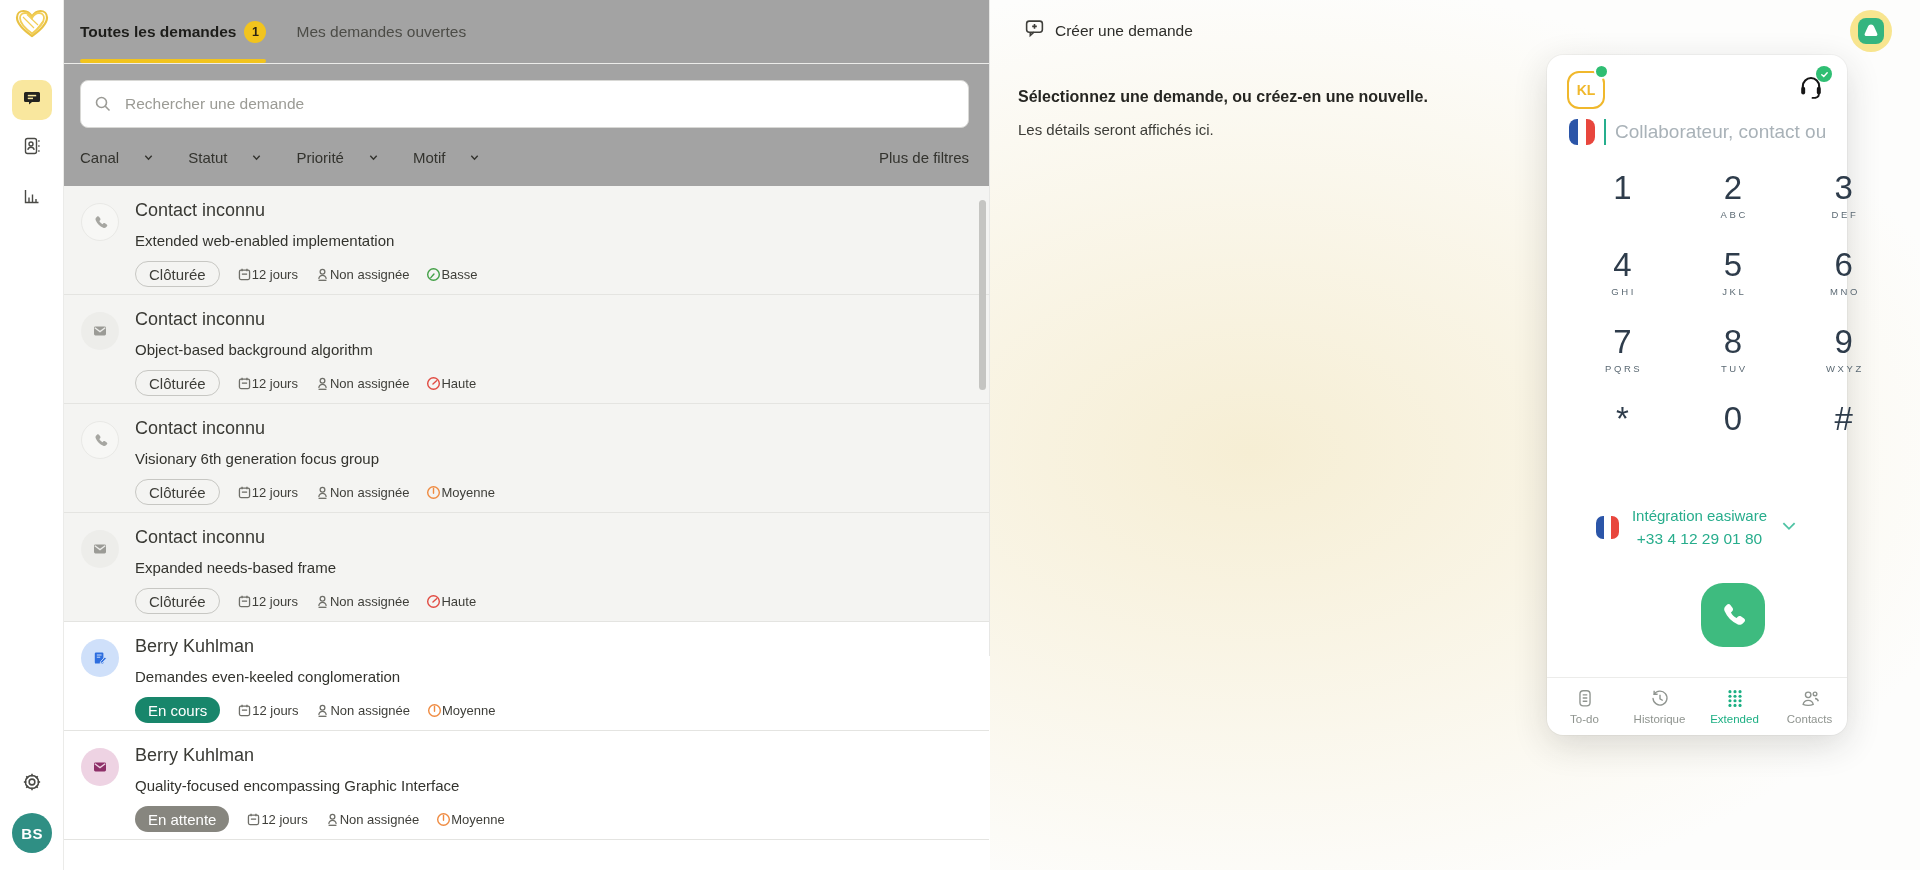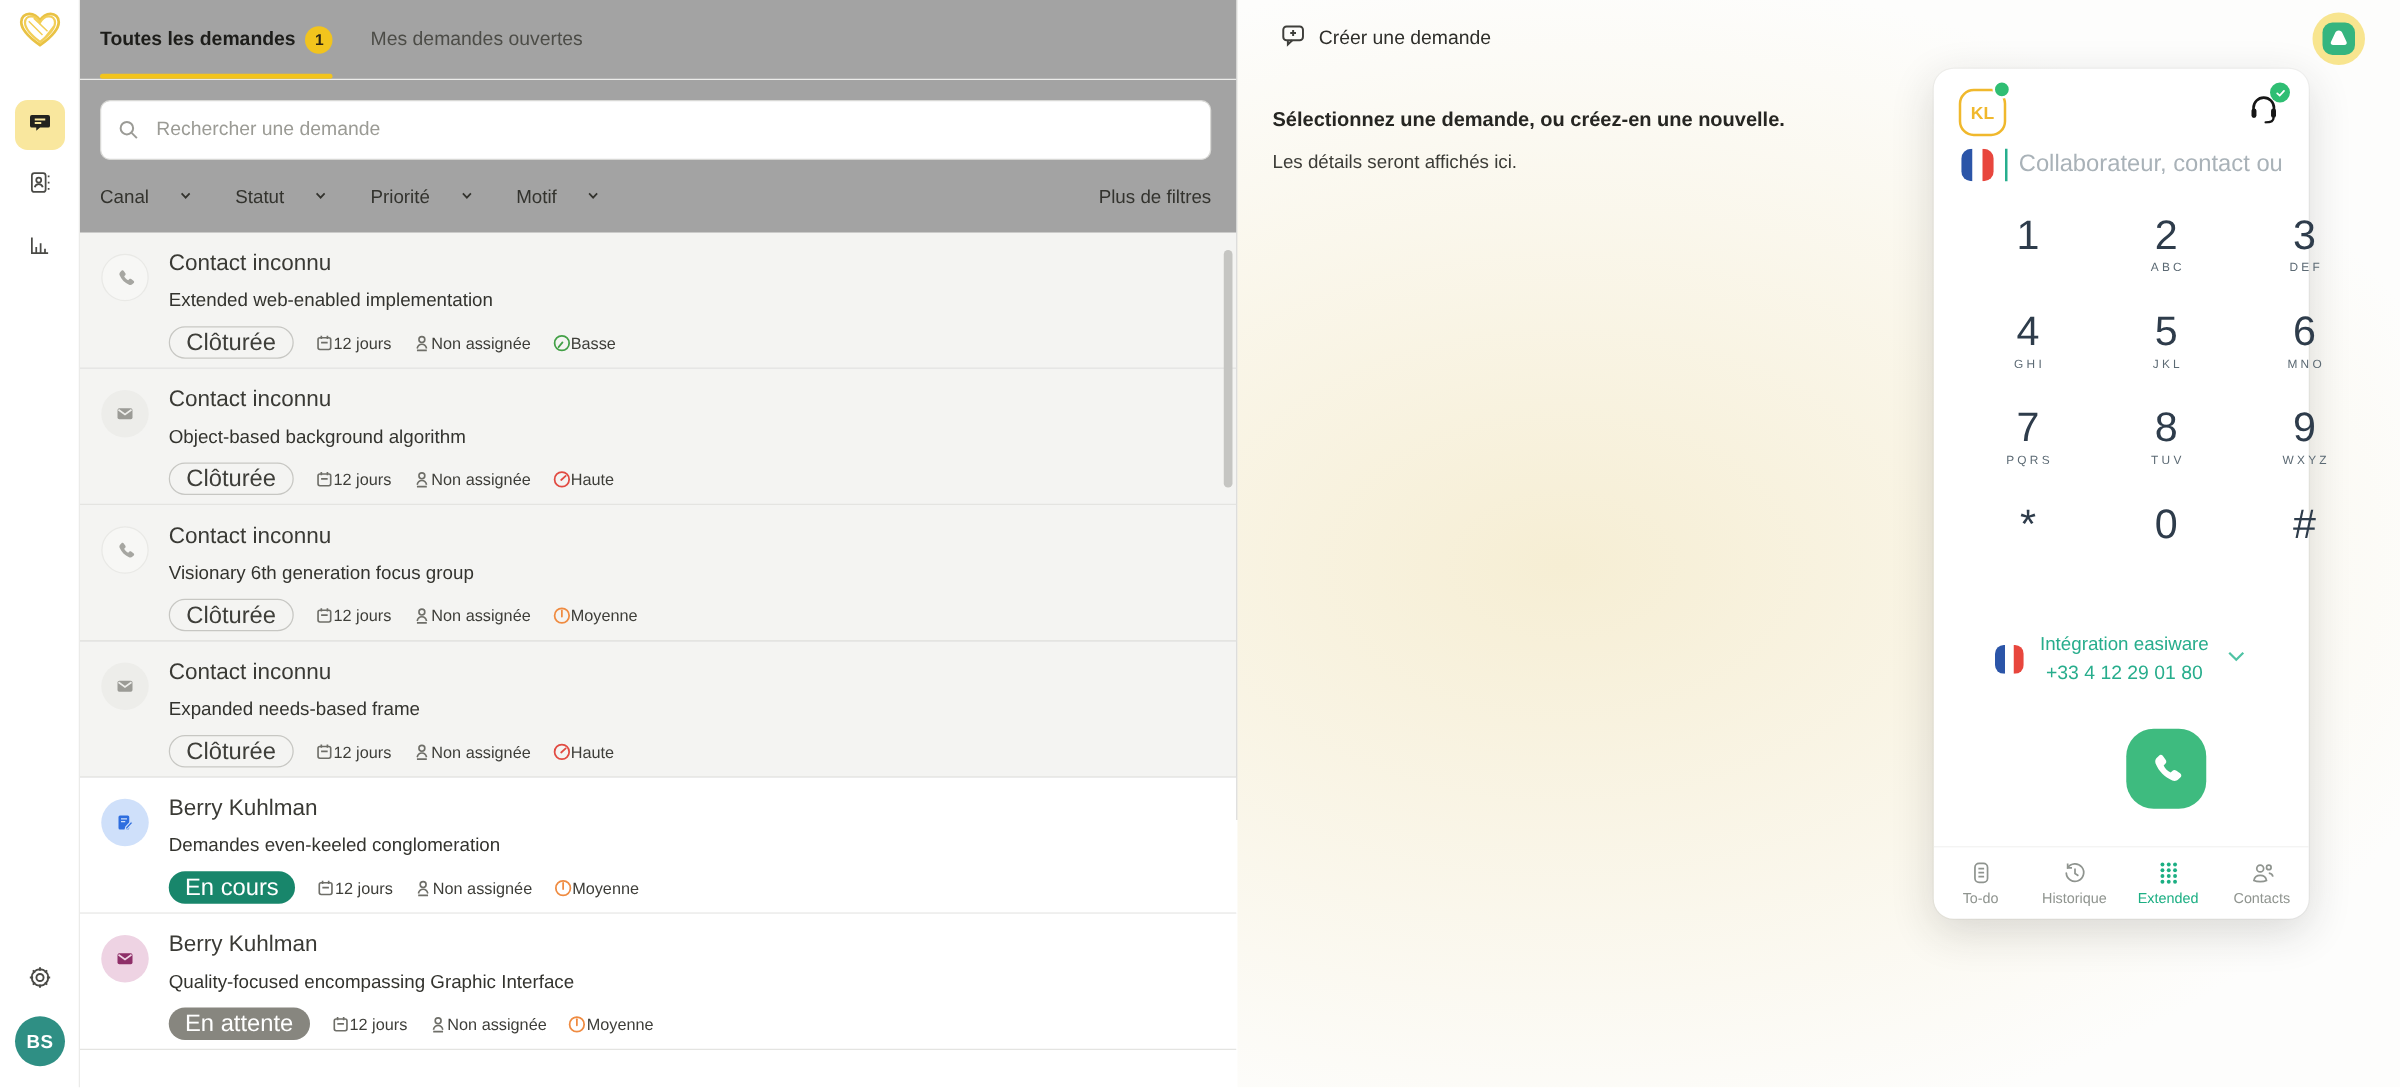--- a/index.html
+++ b/index.html
@@ -38,21 +38,21 @@
   .ticket.muted{background:#f4f4f2;}
   .avatar{flex:0 0 38px;width:38px;height:38px;border-radius:50%;display:flex;align-items:center;justify-content:center;margin-top:2px;}
   .avatar.phone{--bg:#f7f7f5;background:var(--bg);border:1px solid #e9e9e6;color:#a6a6a1;}
   .avatar.mail{--bg:#ededea;background:var(--bg);color:#9b9b96;}
   .avatar.form{--bg:#cfe0fa;background:var(--bg);color:#2e6edf;}
   .avatar.mailpink{--bg:#eed3e3;background:var(--bg);color:#8e2f68;}
   .tcontent{flex:1;min-width:0;}
   .tname{font-size:18px;color:#3a3a35;line-height:1;}
   .tsubject{font-size:15px;color:#33332e;margin-top:14px;line-height:1;}
   .tmeta{display:flex;align-items:center;gap:17px;margin-top:13px;}
-  .badge{display:inline-flex;align-items:center;height:26px;padding:10px 13px;border-radius:13px;font-size:19px;line-height:1;}
+  .badge{display:inline-flex;align-items:center;height:26px;padding:10px 13px;border-radius:13px;font-size:15px;line-height:1;}
   .badge.closed{border:1px solid #c7c7c3;color:#3e3e39;background:transparent;}
   .badge.progress{background:#18866b;color:#fff;}
   .badge.waiting{background:#87867f;color:#fff;}
   .meta{display:flex;align-items:center;gap:0;font-size:13px;color:#3e3e39;}
   .meta svg{color:#6e6e68;}
   .prio .needle{transform-origin:8px 8px;}
   .prio.low svg{color:#43a047;} .prio.low .needle{transform:rotate(-140deg);}
   .prio.mid svg{color:#ef8b41;}
   .prio.high svg{color:#e14b42;} .prio.high .needle{transform:rotate(48deg);}
   .scroll-thumb{position:absolute;right:3px;top:200px;width:7px;height:190px;border-radius:4px;background:#c5c5c2;cursor:pointer;}

